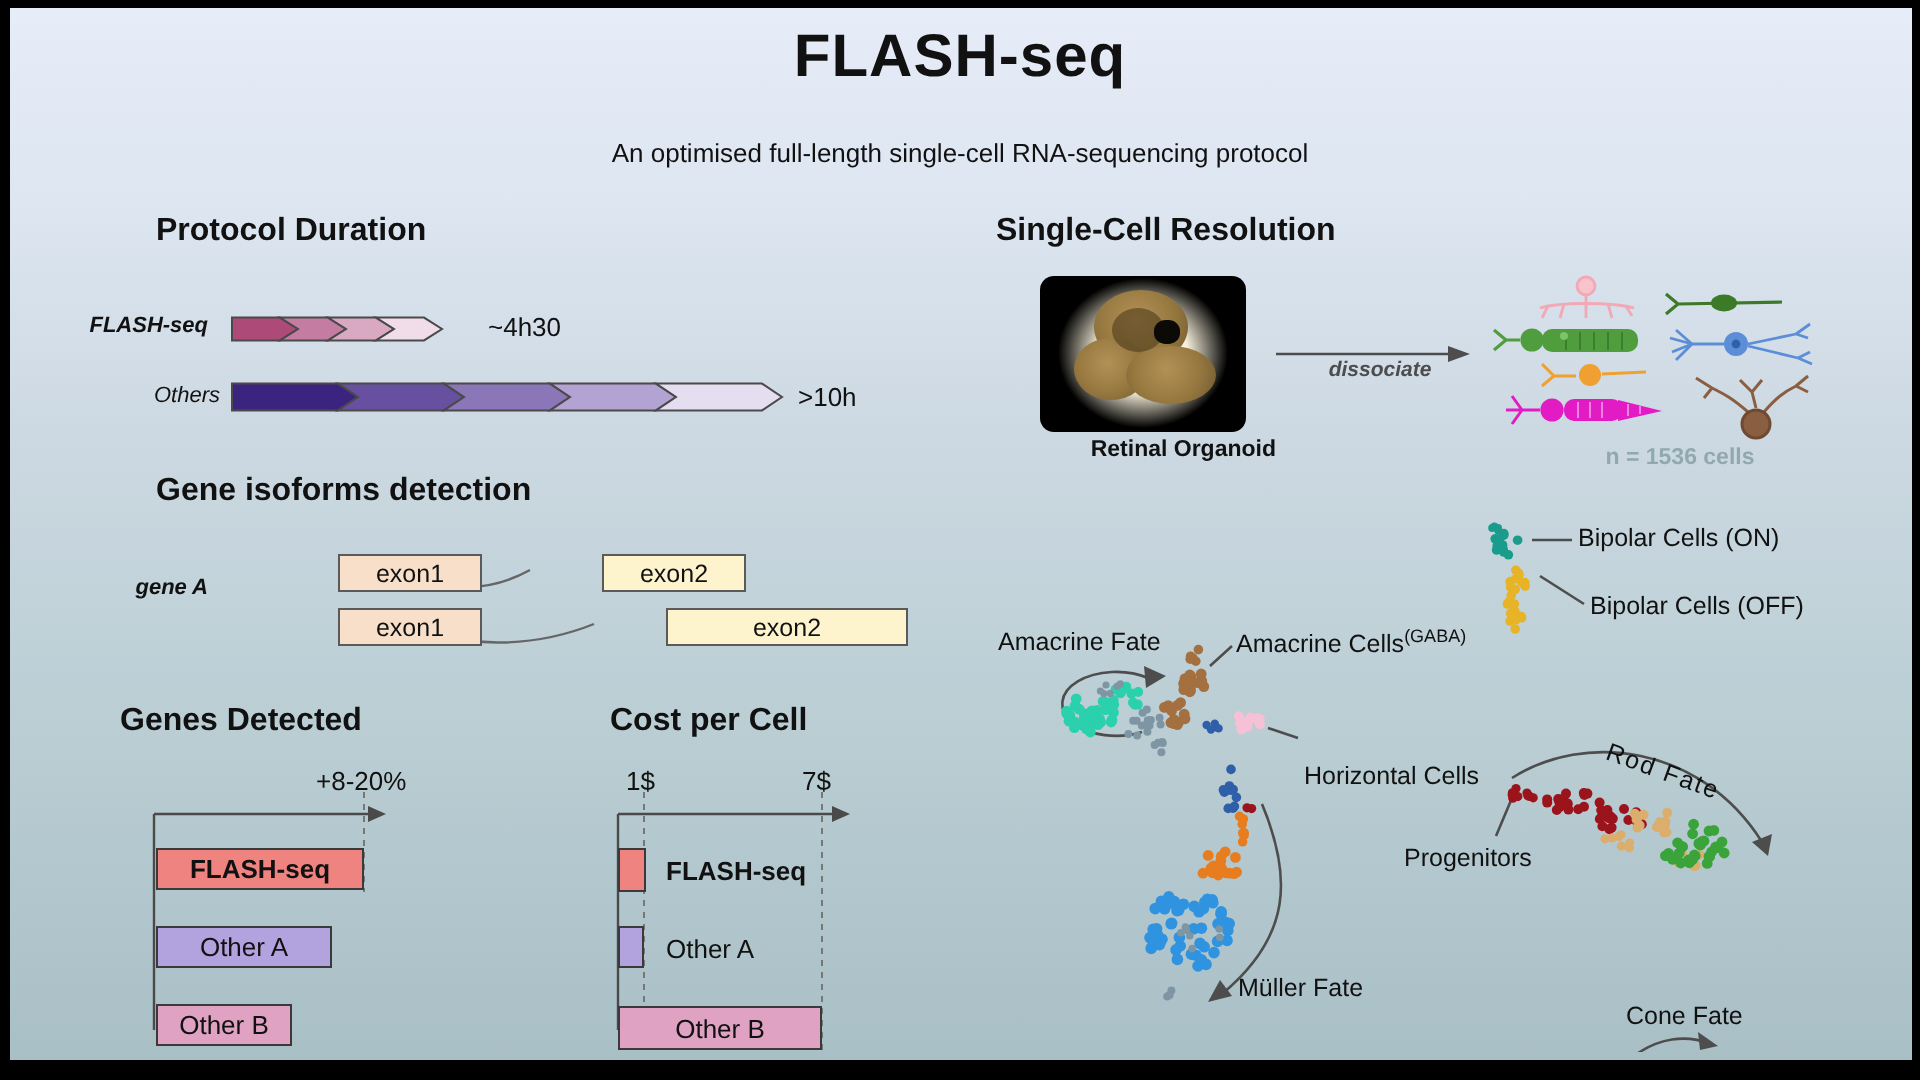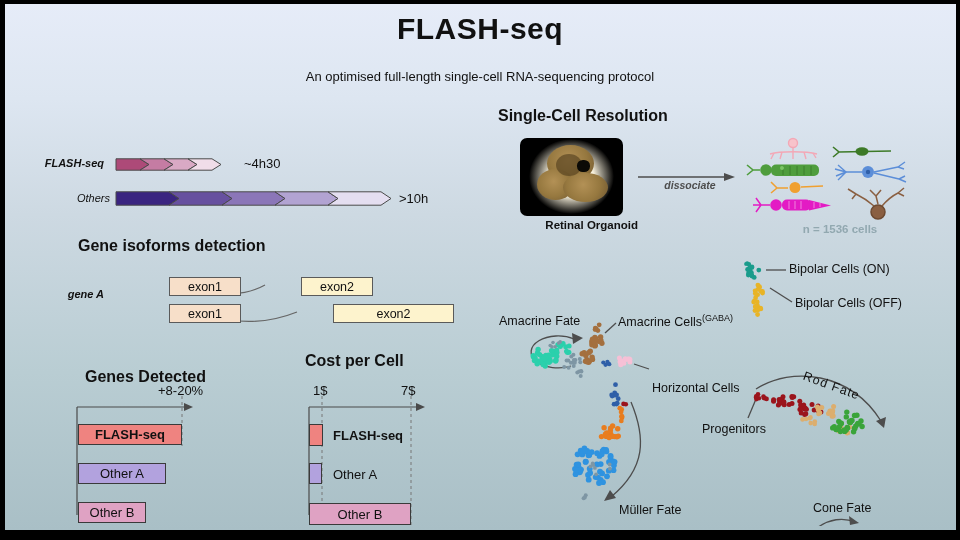--- a/index.html
+++ b/index.html
@@ -32,20 +32,21 @@
 </style>
 </head>
 <body>
 
 <div class="canvas">
 <div class="stage">
 
   <div class="abs h1" style="left:0;top:12px;width:960px;text-align:center;">FLASH-seq</div>
   <div class="abs sub" style="left:0;top:50px;width:960px;text-align:center;margin-top:19px;">An optimised full-length single-cell RNA-sequencing protocol</div>
 
+  <div class="abs sec" style="left:78px;top:107px;">Protocol Duration</div>
 
   <div class="abs rowlab bold" style="left:26px;top:157px;width:78px;">FLASH-seq</div>
   <svg class="abs" style="left:115px;top:158px;" width="108" height="13" viewBox="0 0 108 13">
         <polygon points="1,0.8 25,0.8 34,6.5 25,12.2 1,12.2" fill="#ad4a78" stroke="#4a4a4a" stroke-width="1"></polygon>
         <polygon points="25,0.8 49,0.8 58,6.5 49,12.2 25,12.2 34,6.5" fill="#c57ca3" stroke="#4a4a4a" stroke-width="1"></polygon>
         <polygon points="49,0.8 73,0.8 82,6.5 73,12.2 49,12.2 58,6.5" fill="#d9a9c4" stroke="#4a4a4a" stroke-width="1"></polygon>
         <polygon points="73,0.8 97,0.8 106,6.5 97,12.2 73,12.2 82,6.5" fill="#f0dde9" stroke="#4a4a4a" stroke-width="1"></polygon>
       </svg>
   <div class="abs val" style="left:244px;top:156px;">~4h30</div>
 
@@ -65,21 +66,21 @@
   <svg class="abs" style="left:130px;top:270px;" width="300" height="60" viewBox="130 270 300 60">
     <path d="M 205 287 C 225 296, 245 296, 265 285" fill="none" stroke="#666" stroke-width="1.2"></path>
     <path d="M 205 314 C 235 324, 267 324, 297 312" fill="none" stroke="#666" stroke-width="1.2"></path>
   </svg>
 
   <div class="abs exon" style="left: 133px; top: 277px; width: 72px; height: 19px; background: rgb(247, 223, 201);">exon1</div>
   <div class="abs exon" style="left: 265px; top: 277px; width: 72px; height: 19px; background: rgb(253, 243, 205);">exon2</div>
   <div class="abs exon" style="left: 133px; top: 304px; width: 72px; height: 19px; background: rgb(247, 223, 201);">exon1</div>
   <div class="abs exon" style="left: 297px; top: 304px; width: 121px; height: 19px; background: rgb(253, 243, 205);">exon2</div>
 
-  <div class="abs sec" style="left:85px;top:352px;margin-top:16px;">Genes Detected</div>
+  <div class="abs sec" style="left:60px;top:352px;">Genes Detected</div>
   <div class="abs val" style="left:158px;top:383px;">+8-20%</div>
   <svg class="abs" style="left:70px;top:393px;" width="140" height="130" viewBox="70 393 140 130">
     <line x1="182" y1="396" x2="182" y2="446" stroke="#777" stroke-width="1" stroke-dasharray="3,3"></line>
     <line x1="77" y1="407" x2="77" y2="515" stroke="#4a4a4a" stroke-width="1.2"></line>
     <line x1="77" y1="407" x2="186" y2="407" stroke="#4a4a4a" stroke-width="1.2"></line>
     <polygon points="193,407 184,403 184,411" fill="#4a4a4a"></polygon>
   </svg>
   <div class="abs bar bold" style="left: 78px; top: 424px; width: 104px; height: 21px; background: rgb(239, 131, 128);">FLASH-seq</div>
   <div class="abs bar" style="left: 78px; top: 463px; width: 88px; height: 21px; background: rgb(178, 162, 222);">Other A</div>
   <div class="abs bar" style="left: 78px; top: 502px; width: 68px; height: 21px; background: rgb(223, 162, 195);">Other B</div>
@@ -616,17 +617,17 @@
         </g>
   </svg>
 
   <div class="abs clab" style="left:789px;top:262px;text-align:center;">Bipolar Cells (ON)</div>
   <div class="abs clab" style="left:795px;top:296px;">Bipolar Cells (OFF)</div>
   <div class="abs clab" style="left:499px;top:314px;">Amacrine Fate</div>
   <div class="abs clab" style="left:618px;top:313px;"><span>Amacrine Cells</span><sup>(GABA)</sup></div>
   <div class="abs clab" style="left:652px;top:361px;margin-top:20px;">Horizontal Cells</div>
   <div class="abs clab" style="left:806px;top:369px;transform:rotate(20deg);transform-origin:left top;letter-spacing:1px;">Rod Fate</div>
   <div class="abs clab" style="left:702px;top:422px;">Progenitors</div>
-  <div class="abs clab" style="left:619px;top:503px;">Müller Fate</div>
+  <div class="abs clab" style="left:619px;top:487px;">Müller Fate</div>
   <div class="abs clab" style="left:813px;top:501px;">Cone Fate</div>
 
 </div>
 </div>
 
 </body></html>

